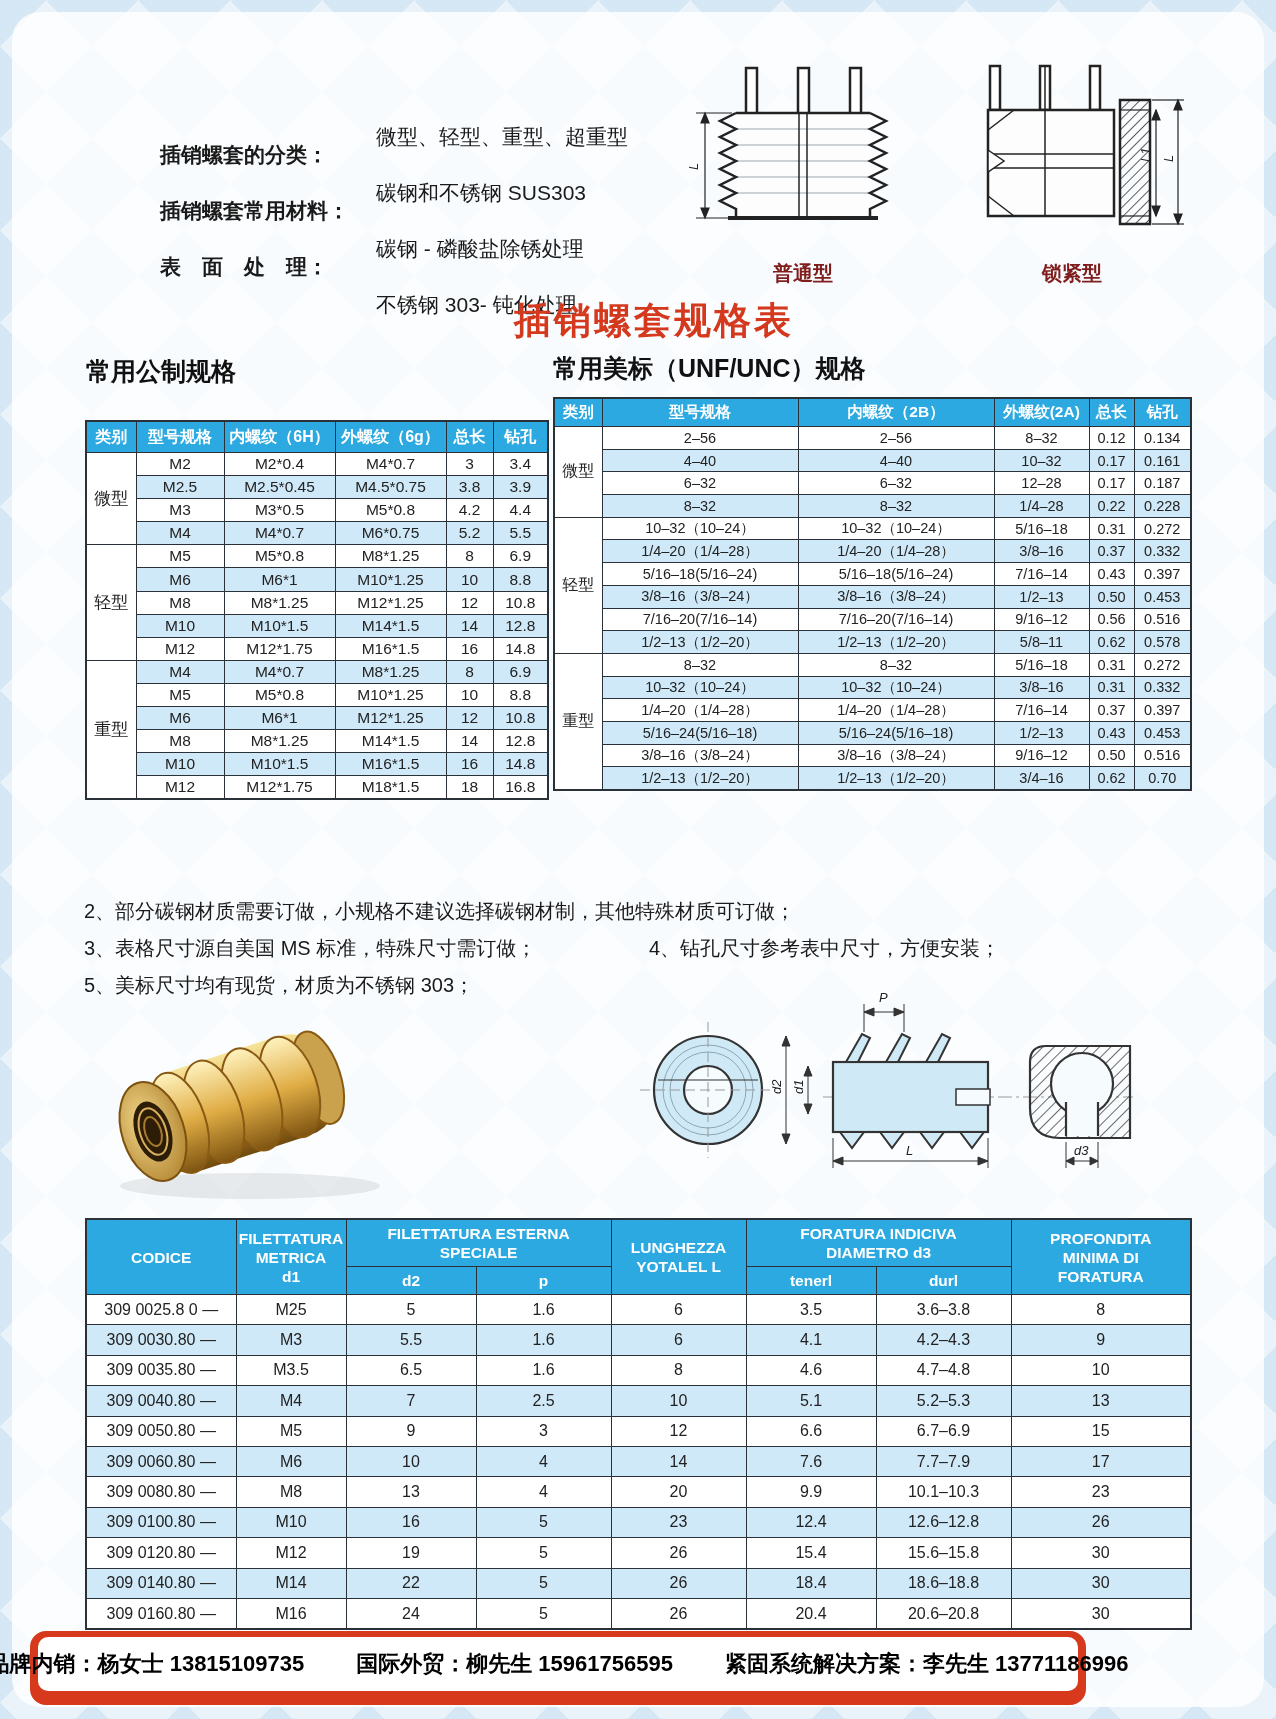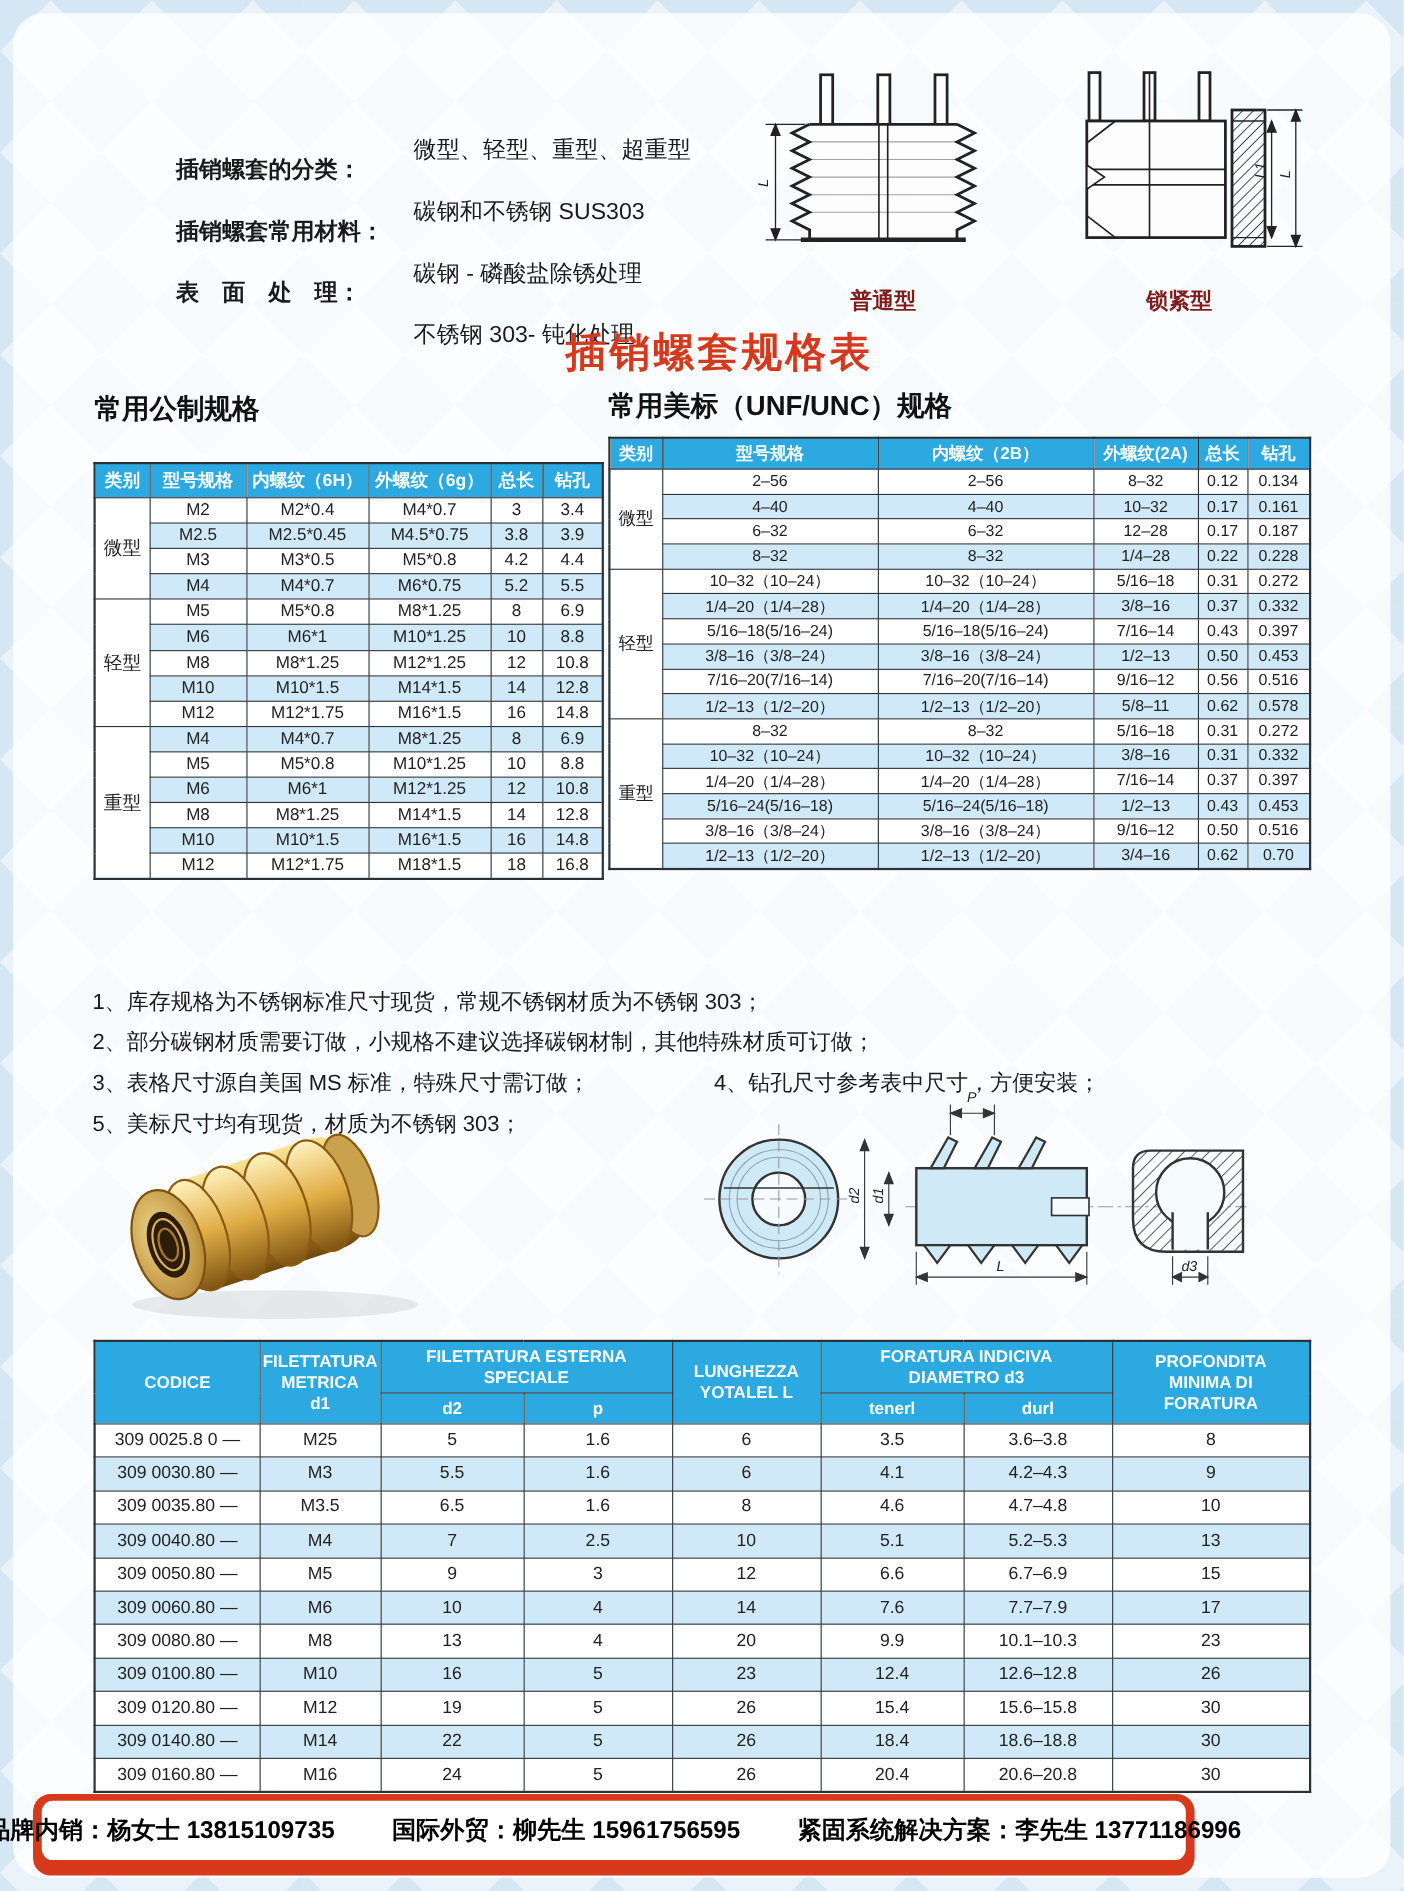--- a/index.html
+++ b/index.html
@@ -458,21 +458,20 @@
           <td>0.62</td>
           <td>0.70</td>
         </tr>
       </tbody>
   </table>
 </div>
 
 <div class="abs notes">
   <div class="notes-wrap">
     <div>
-      <div class="notes-line">1、库存规格为不锈钢标准尺寸现货，常规不锈钢材质为不锈钢 303；</div>
       <div class="notes-line">2、部分碳钢材质需要订做，小规格不建议选择碳钢材制，其他特殊材质可订做；</div>
       <div class="notes-grid">
         <div class="notes-line">3、表格尺寸源自美国 MS 标准，特殊尺寸需订做；</div>
         <div class="notes-line">4、钻孔尺寸参考表中尺寸，方便安装；</div>
         <div class="notes-line">5、美标尺寸均有现货，材质为不锈钢 303；</div>
       </div>
     </div>
   </div>
 </div>
 

